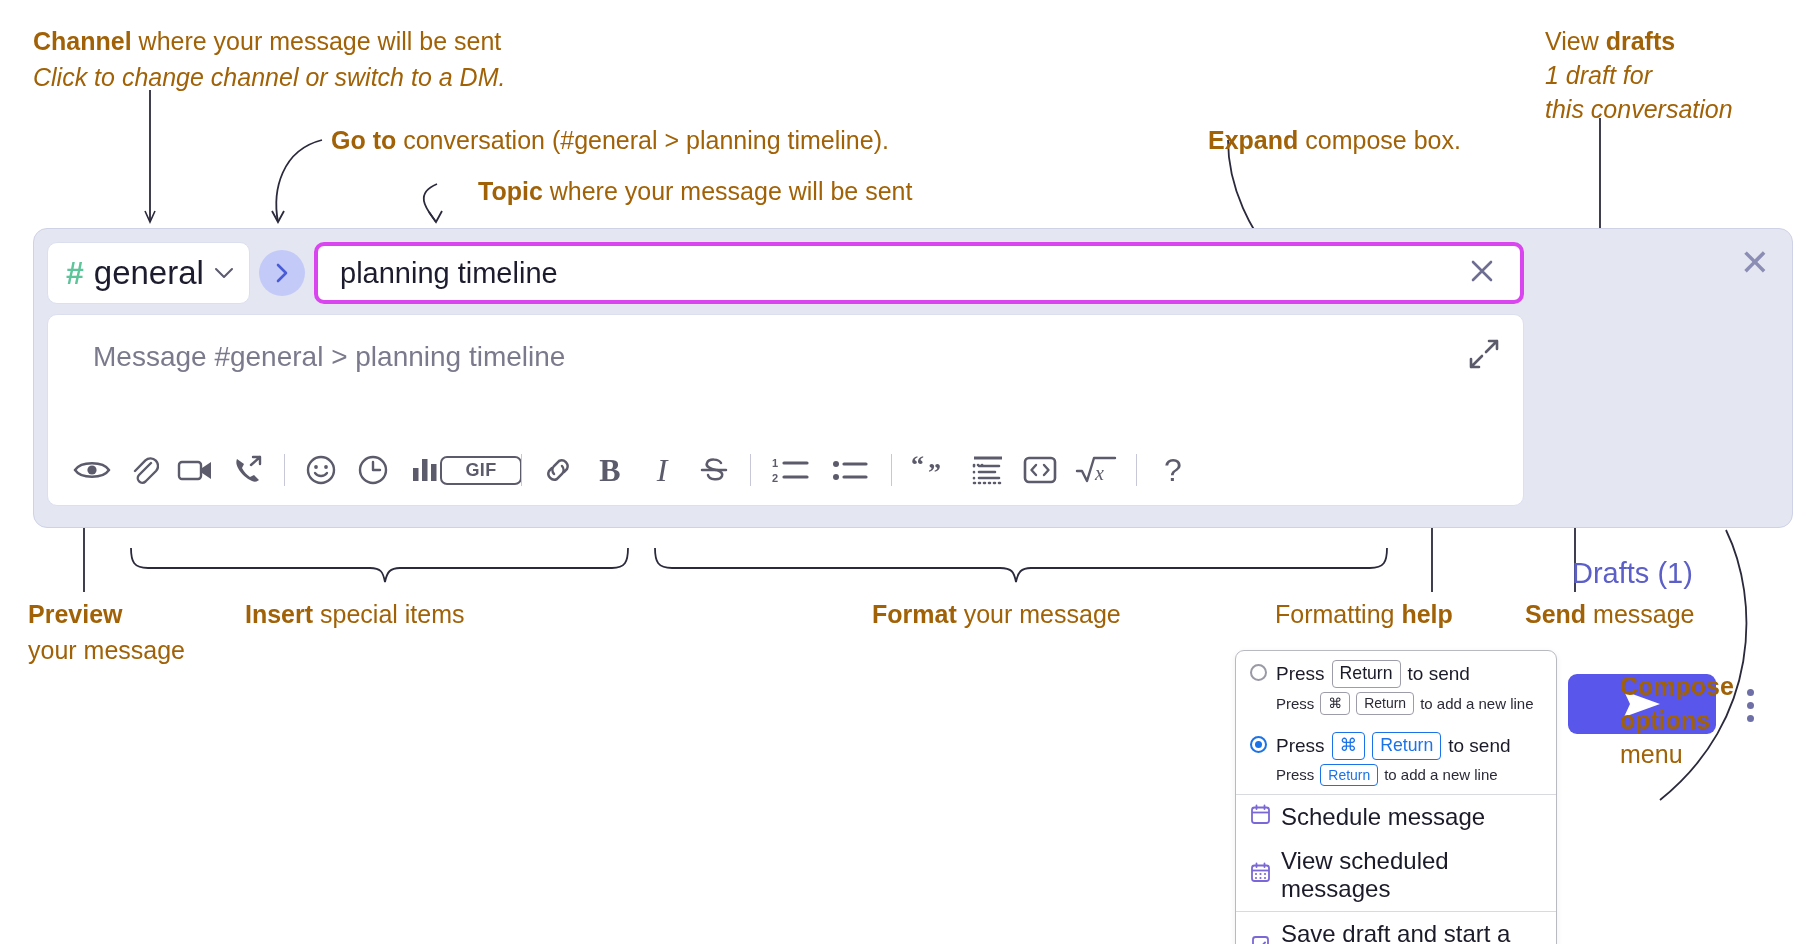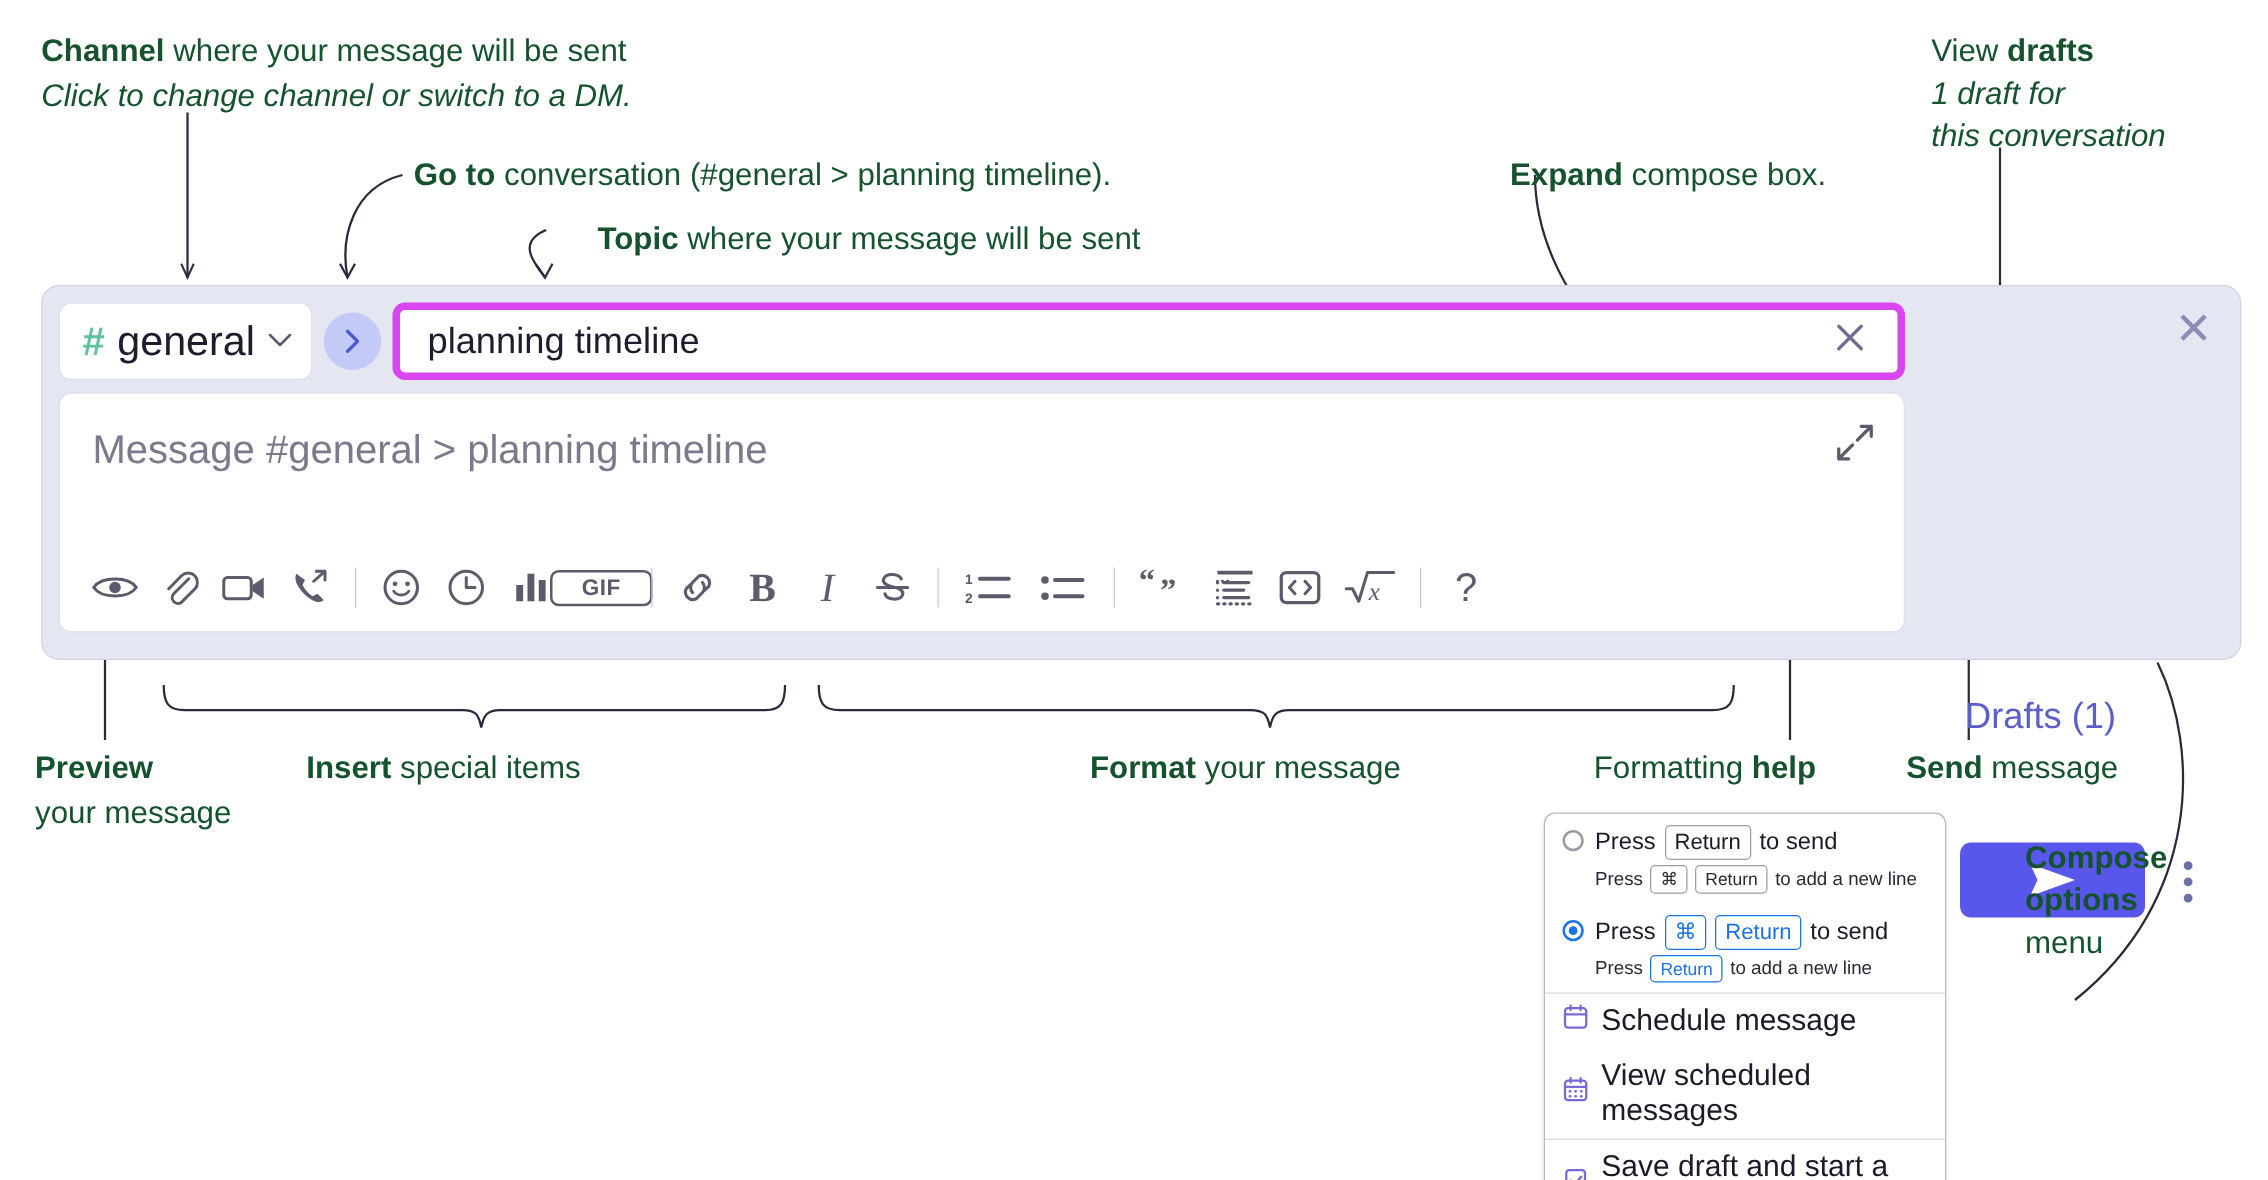--- a/index.html
+++ b/index.html
@@ -4,21 +4,21 @@
 <style>
   * { box-sizing: border-box; margin: 0; padding: 0; }
   body {
     width: 1814px; height: 944px;
     background: #ffffff;
     font-family: "Liberation Sans", sans-serif;
     color: #26243b;
     position: relative;
     overflow: hidden;
   }
-  .ann { position: absolute; font-size: 25px; line-height: 1.28; color: #14532d; white-space: nowrap; }
+  .ann { position: absolute; font-size: 25px; line-height: 1.28; color: #a16207; white-space: nowrap; }
   .ann b { font-weight: 700; }
   .ann i { font-style: italic; }
   svg.lines { position: absolute; left: 0; top: 0; width: 1814px; height: 944px; pointer-events: none; }
 
   
   #compose {
     position: absolute;
     left: 33px; top: 228px; width: 1760px; height: 300px;
     background: #e4e6f2;
     border: 1px solid #cfd2e6;
@@ -36,32 +36,32 @@
   #channel-picker .cname { font-size: 33px; color: #1d1c2e; }
   #channel-picker .chev { margin-left: auto; font-size: 19px; color: #5b5a6e; }
 
   #goto-btn {
     width: 46px; height: 46px; align-self: center; border-radius: 50%;
     background: #c3caf8; color: #4a5bd6; display: flex; align-items: center;
     justify-content: center; font-size: 25px; font-weight: 700; cursor: pointer;
     flex: 0 0 auto;
   }
   #topic-field {
-    flex: 1; background: #ffffff; border: 6px solid #d946ef; border-radius: 10px;
+    flex: 1; background: #ffffff; border: 4px solid #d946ef; border-radius: 10px;
     display: flex; align-items: center; padding: 0 22px 0 22px;
   }
   #topic-field .tval { font-size: 29px; color: #1d1c2e; }
   #topic-clear { margin-left: auto; font-size: 34px; color: #6e6e93; font-weight: 300; cursor: pointer; line-height: 1; }
 
   #msg-box {
     margin-top: 10px; background: #ffffff; border: 1px solid #dcdfee;
     border-radius: 10px; position: relative; height: 192px;
     display: flex; flex-direction: column;
   }
-  #msg-placeholder { font-size: 32px; color: #7b7a8d; padding: 26px 0 0 26px; }
+  #msg-placeholder { font-size: 28px; color: #7b7a8d; padding: 26px 0 0 26px; margin-left: 19px; }
   #expand-btn { position: absolute; right: 22px; top: 22px; cursor: pointer; }
 
   #toolbar {
     margin-top: auto; height: 70px; display: flex; align-items: center;
     gap: 0; padding: 0 14px 0 18px;
   }
   .tb { width: 52px; height: 52px; display: flex; align-items: center; justify-content: center;
         color: #5c5b6b; cursor: pointer; flex: 0 0 auto; }
   .tb.wide { width: 60px; }
   .sep { width: 1px; height: 32px; background: #c6c8d8; margin: 0 10px; flex: 0 0 auto; }

